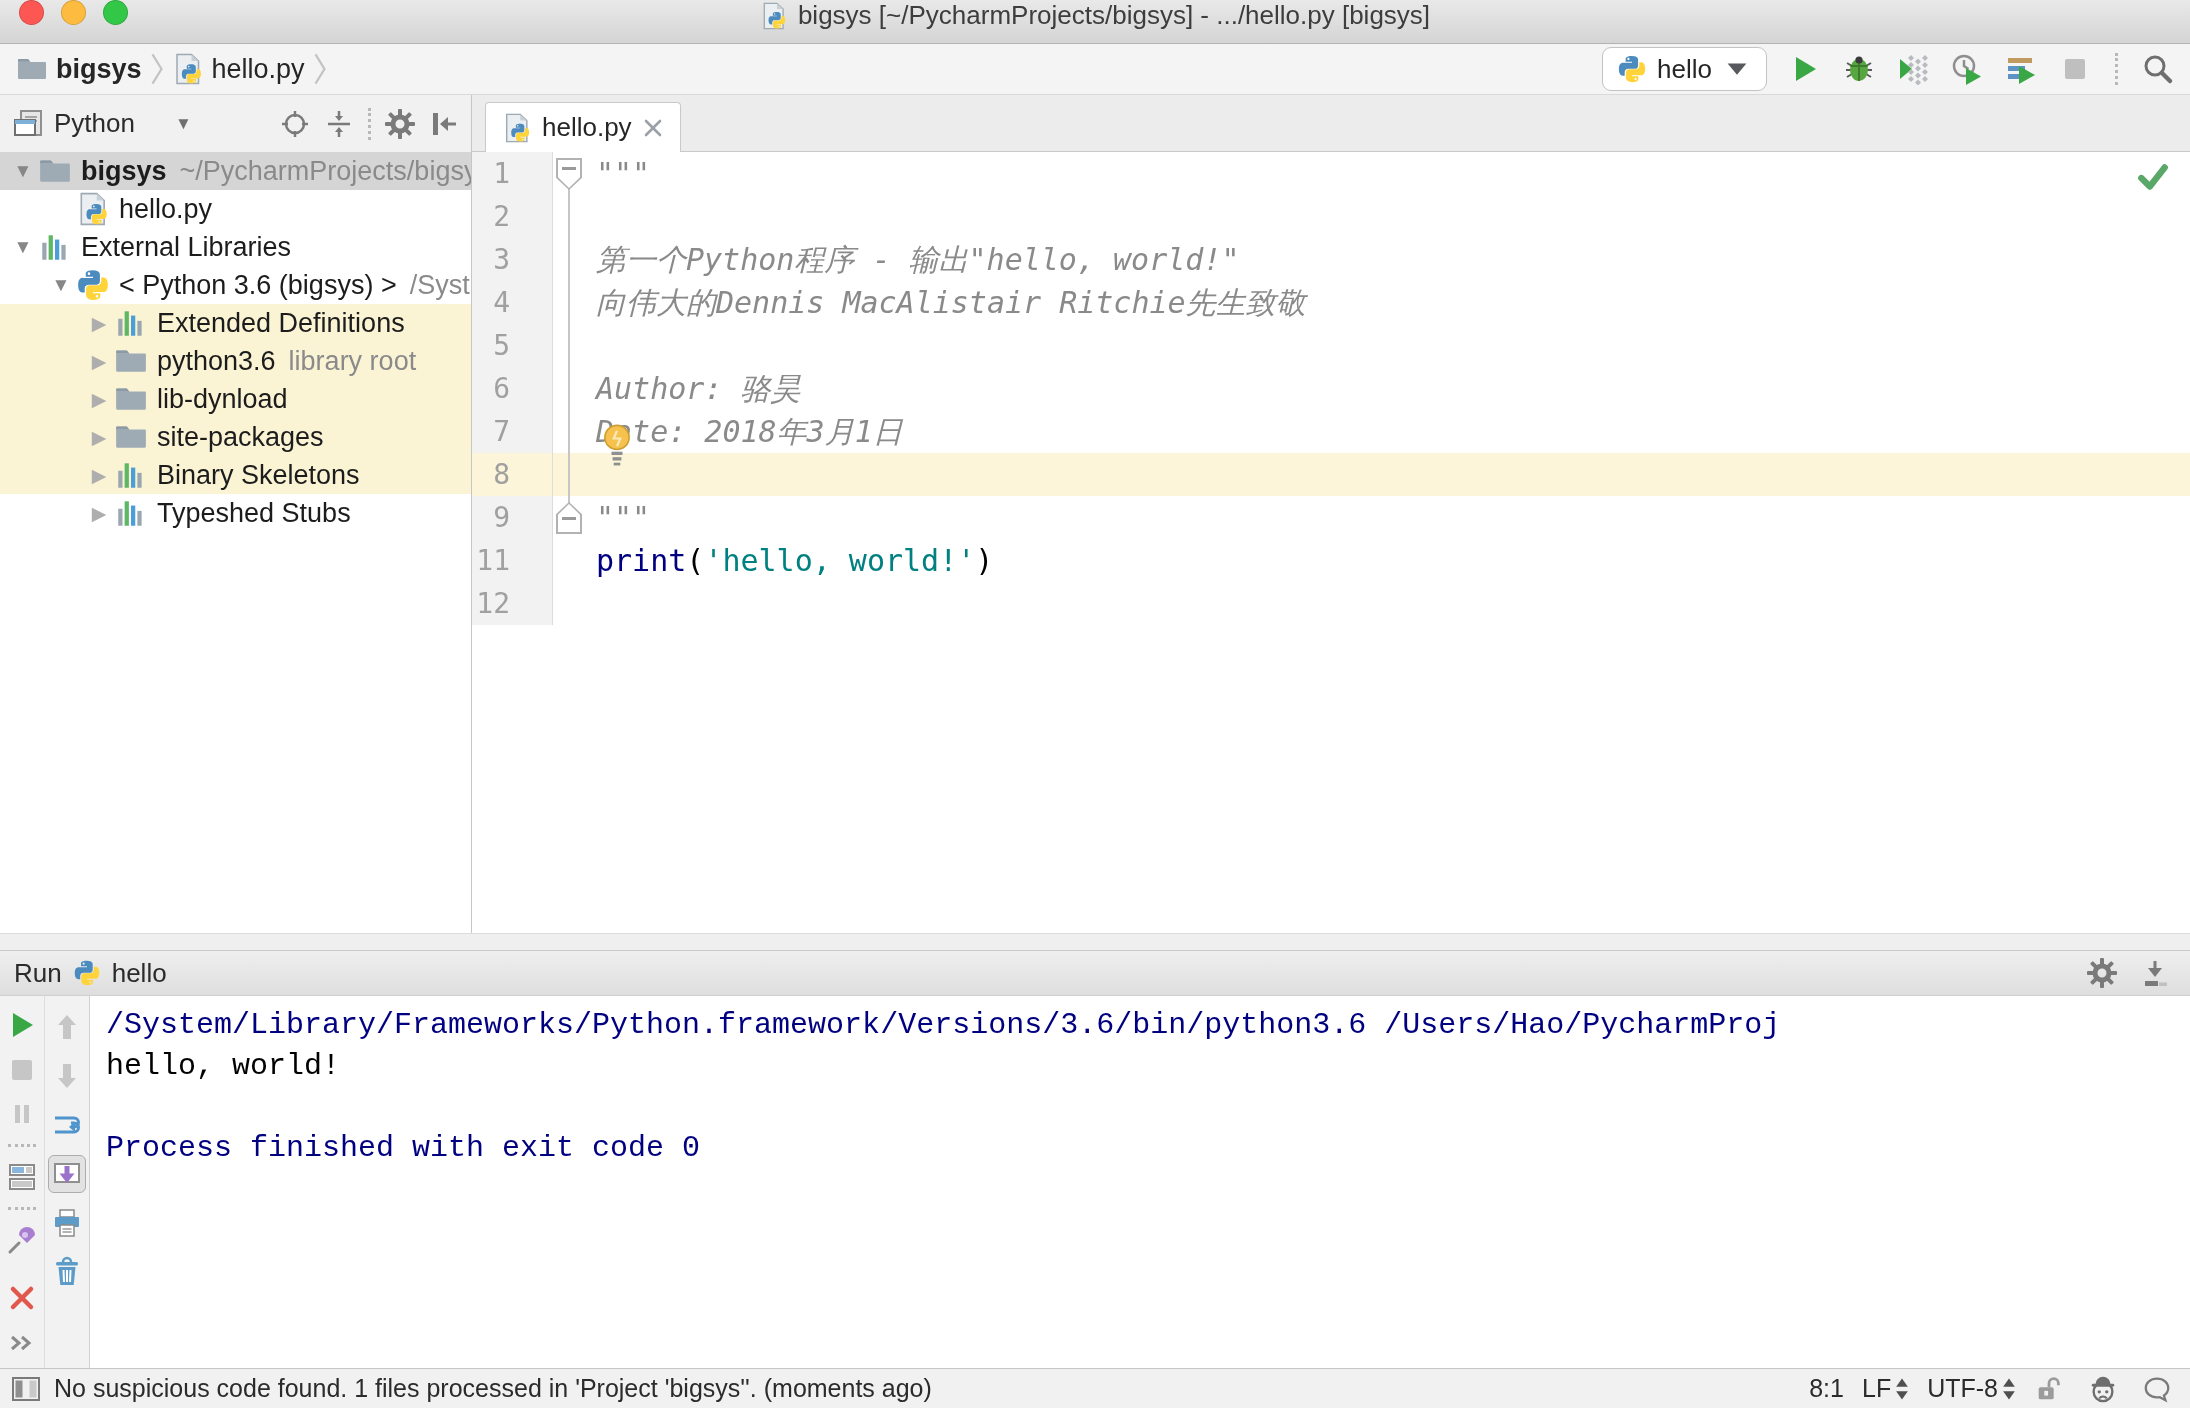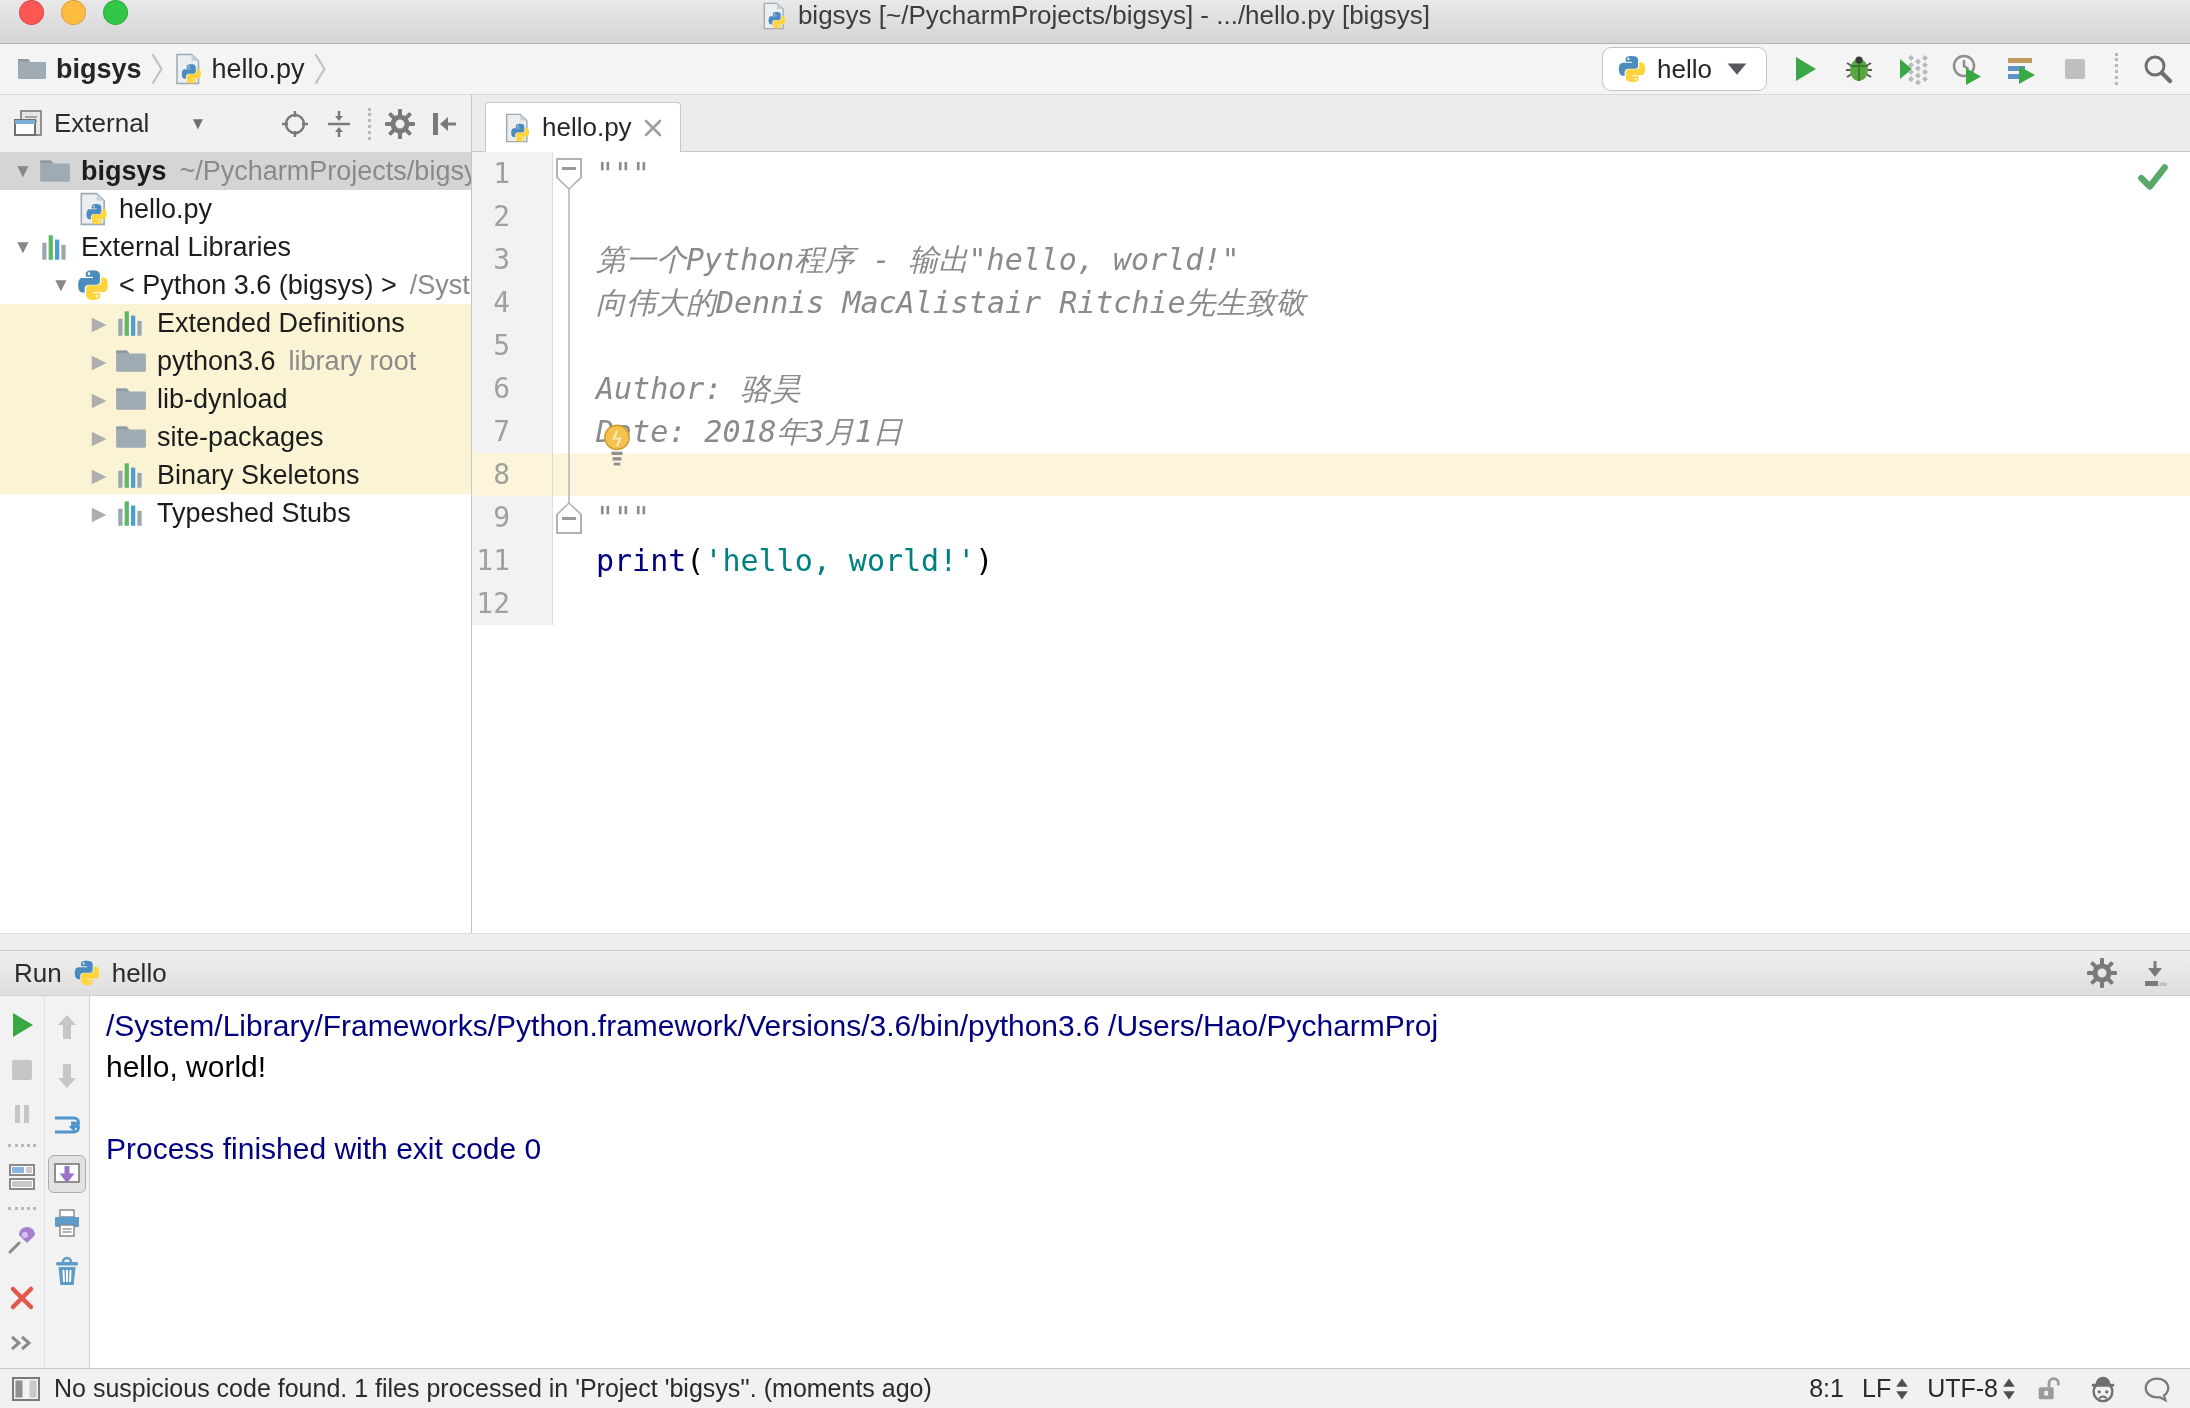--- a/index.html
+++ b/index.html
@@ -87,21 +87,21 @@
 .run-body{flex:1;display:flex;background:#fff;overflow:hidden}
 .rcol{width:45px;flex:0 0 45px;background:#f2f2f2;display:flex;flex-direction:column;align-items:center;padding-top:12px;gap:11px}
 .rcol1{border-right:1px solid #dedede}
 .rcol2{border-right:1px solid #d2d2d2}
 .rcol .ibtn{width:38px;height:38px}
 .rcol .ibtn svg{width:32px;height:32px}
 .hsep{width:28px;height:0;border-top:3px dotted #b8b8b8;margin:2px 0}
 .ibtn.sel{border:1px solid #adadad;border-radius:6px;background:#e2e2e2}
 .ibtn.pushx{margin-top:14px}
 .ibtn.pushend{margin-top:auto;margin-bottom:8px}
-.console{flex:1;padding:9px 0 0 16px;font-family:Liberation Sans, sans-serif;font-size:30px;line-height:41px;white-space:pre;overflow:hidden}
+.console{flex:1;padding:9px 0 0 16px;font-family:Liberation Mono, monospace;font-size:30px;line-height:41px;white-space:pre;overflow:hidden}
 .cl-system{color:#000080}
 .cl-stdout{color:#000}
 
 
 .status{height:40px;background:#f1f1f1;border-top:1px solid #c6c6c6;display:flex;align-items:center;padding:0 18px 0 10px;font-size:25px;color:#2b2b2b}
 .status .msg{margin-left:12px;white-space:nowrap}
 .st-right{margin-left:auto;display:flex;align-items:center;gap:18px}
 .st-item{display:flex;align-items:center;gap:4px}
 .st-item .icon{width:30px;height:30px}
 .caret-mini{width:16px;height:16px;color:#57595c}
@@ -253,21 +253,21 @@
           <svg width="100%" height="100%" viewBox="0 0 32 32" xmlns="http://www.w3.org/2000/svg">
             <rect x="9" y="3" width="20" height="24" fill="#e6e6e6" stroke="#8f8f8f" stroke-width="2"></rect>
             <g stroke="#8f8f8f" stroke-width="1.5">
               <line x1="13" y1="9" x2="25" y2="9"></line>
               <line x1="13" y1="13" x2="25" y2="13"></line>
             </g>
             <rect x="3" y="12" width="20" height="15" fill="#fff" stroke="#707070" stroke-width="2"></rect>
             <rect x="3" y="12" width="20" height="4" fill="#7fb0d8"></rect>
           </svg>
         </span>
-      <span class="ptitle">External</span>
+      <span class="ptitle">Python</span>
       <span class="pp-caret">▼</span>
       <span class="pp-icons" id="pp-icons">
           <span class="ibtn">
             <svg width="100%" height="100%" viewBox="0 0 32 32" xmlns="http://www.w3.org/2000/svg">
               <circle cx="16" cy="16" r="9" stroke="#7a7a7a" stroke-width="2.5" fill="none"></circle>
               <g stroke="#7a7a7a" stroke-width="2.5">
                 <line x1="16" y1="3" x2="16" y2="9"></line>
                 <line x1="16" y1="23" x2="16" y2="29"></line>
                 <line x1="3" y1="16" x2="9" y2="16"></line>
                 <line x1="23" y1="16" x2="29" y2="16"></line>

